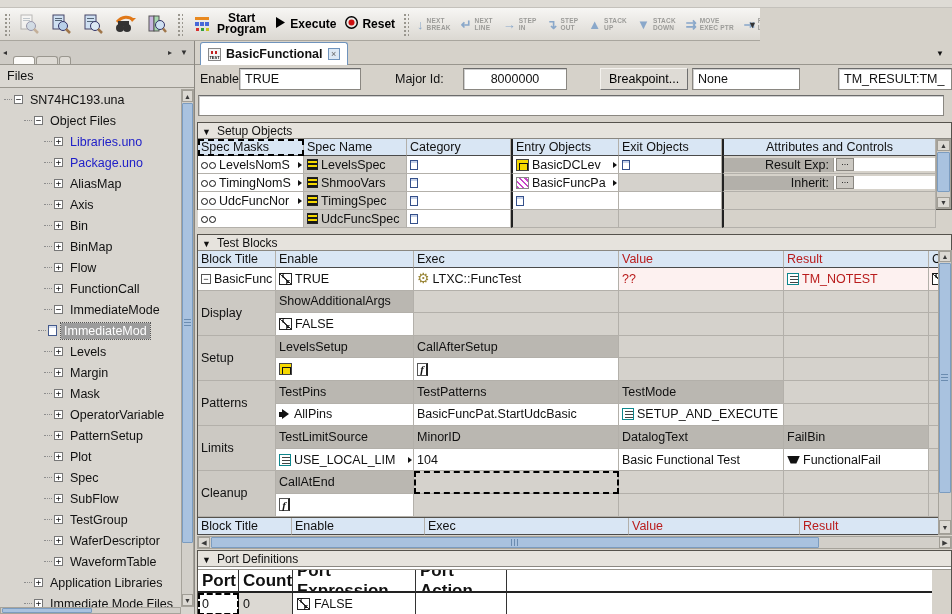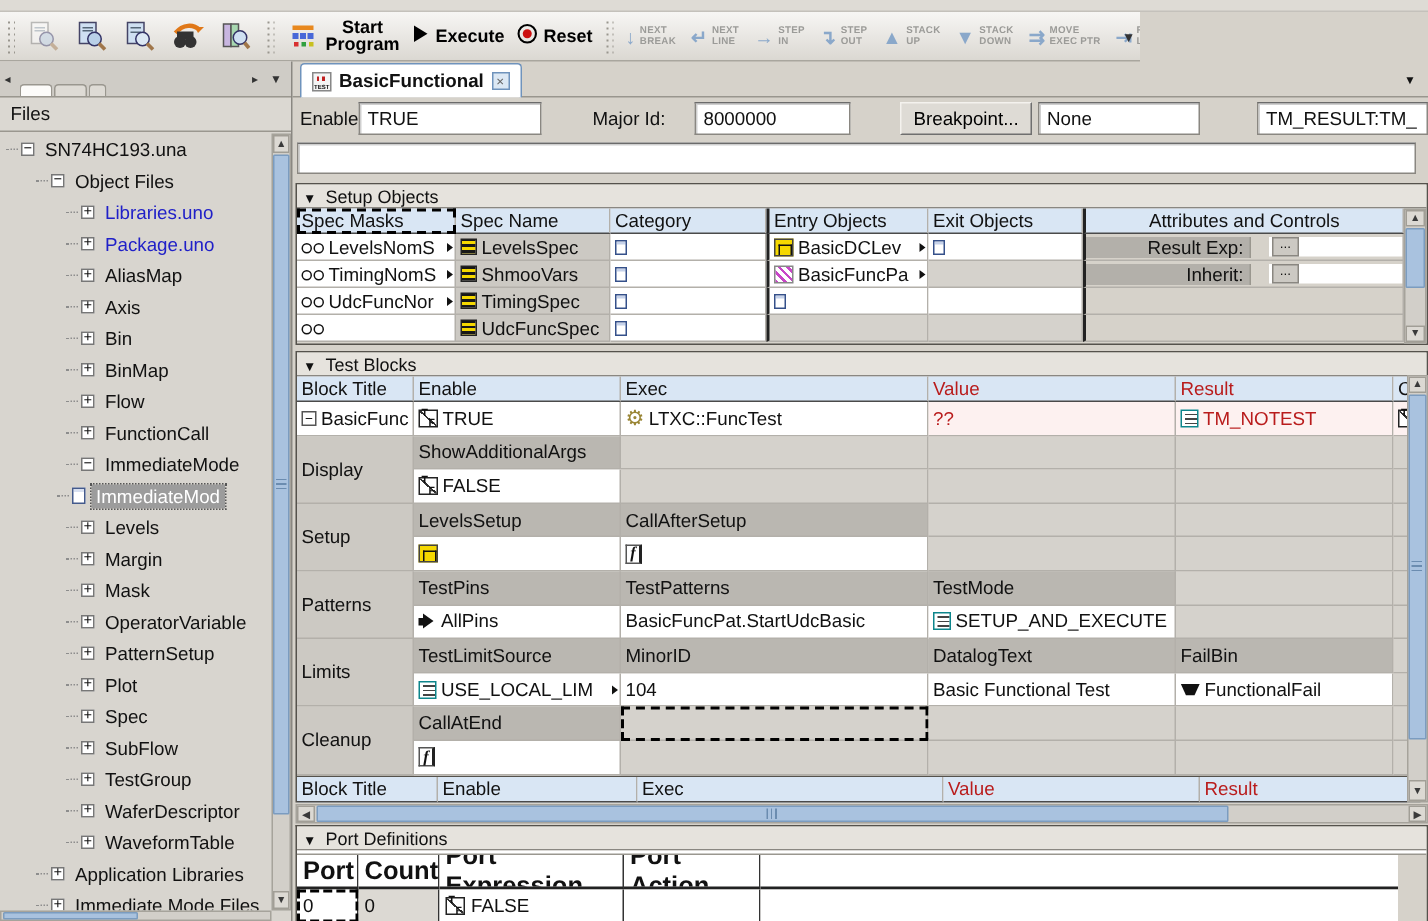--- a/index.html
+++ b/index.html
@@ -66,21 +66,21 @@
 .sec-head{display:flex;align-items:center;gap:6px;background:#e6e3dd;border-bottom:1px solid #8a8781;padding-left:4px;height:16px;font-size:12px}
 .tri::before{content:"▼";font-size:9px;color:#111}
 .cell{border-right:1px solid #b3b0aa;border-bottom:1px solid #b3b0aa;display:flex;align-items:center;gap:3px;padding:0 3px;overflow:hidden;white-space:nowrap;font-size:12.5px;position:relative}
 .hcell{background:#d9e6f4;border-bottom:1px solid #4a4a4a;font-size:12.5px}
 .g-white{background:#fff}.g-empty{background:#d5d2cc}.g-label{background:#bab7b1}.g-group{background:#ccc9c3}.g-pink{background:#fdf1f0}
 .teal{color:#b91c1c}
 .dashsel{outline:2px dashed #000;outline-offset:-2px}
 .trunc::after{content:"";position:absolute;right:1px;top:50%;margin-top:-3px;border-left:4px solid #111;border-top:3px solid transparent;border-bottom:3px solid transparent}
 #so-grid{display:grid;grid-template-columns:106px 103px 104px 108px 103px 214px;grid-template-rows:17px repeat(4,18px)}
 .bL2{border-left:2px solid #222}
-.attr-wrap{display:flex;padding:0;gap:12px}
+.attr-wrap{display:flex;padding:0;gap:0}
 .attr-label{width:110px;background:#b3b0aa;border-right:1px solid #9a978f;text-align:right;padding:0 4px;display:flex;align-items:center;justify-content:flex-end}
 .attr-label.lite{background:#c6c3bd}
 .attr-val{flex:1;background:#fff;display:flex;align-items:center;padding-left:2px}
 .attr-val.lite{background:#e2dfd9}
 .dotsbtn{min-width:18px;height:13px;background:#ccc9c3;border:1px solid #8a8781;font-size:9px;line-height:7px;text-align:center}
 #tb-grid{display:grid;grid-template-columns:78px 138px 205px 165px 145px 10px;grid-template-rows:17px repeat(11,22.6px)}
 .span2{grid-row:span 2}
 #bot-head{position:absolute;left:2px;top:477px;width:741px;height:17px;display:grid;grid-template-columns:94px 133px 204px 171px 140px 1fr;border-left:1px solid #55524c}
 #port-grid{display:grid;grid-template-columns:41px 54px 123px 91px 425px 1fr;grid-template-rows:23px 22px}
 .pcell{border-right:1px solid #333;border-bottom:1px solid #9a978f;display:flex;align-items:center;gap:4px;padding:0 4px;background:#fff;font-size:12.5px;overflow:hidden}
@@ -498,28 +498,28 @@
         <span>BasicFunctional</span>
         <span class="closebox"></span>
       </div>
       <span style="position:absolute;right:8px;top:8px;font-size:8px">▼</span>
     </div>
 
     <div class="fields">
       <span class="flabel" style="left:5px">Enable:</span>
       <input class="inp" style="left: 44px; width: 122px;" value="TRUE">
       <span class="flabel" style="left:200px">Major Id:</span>
-      <input class="inp" style="left: 268px; width: 104px;" value="8000000">
+      <input class="inp" style="left: 268px; width: 104px; text-align: center;" value="8000000">
       <button class="btn" style="left:405px">Breakpoint...</button>
       <input class="inp" style="left: 497px; width: 108px;" value="None">
       <input class="inp" style="left: 643px; width: 114px;" value="TM_RESULT:TM_">
     </div>
     <input class="inp wideinp" style="">
 
-    <div class="sec" style="top:81px;height:108px">
+    <div class="sec" style="top:81px;height:88px">
       <div class="sec-head">
         <span class="tri"></span>
         <span>Setup Objects</span>
       </div>
       <div id="so-grid">
         <div class="cell hcell dashsel">Spec Masks</div>
         <div class="cell hcell">Spec Name</div>
         <div class="cell hcell">Category</div>
         <div class="cell hcell bL2">Entry Objects</div>
         <div class="cell hcell">Exit Objects</div>

